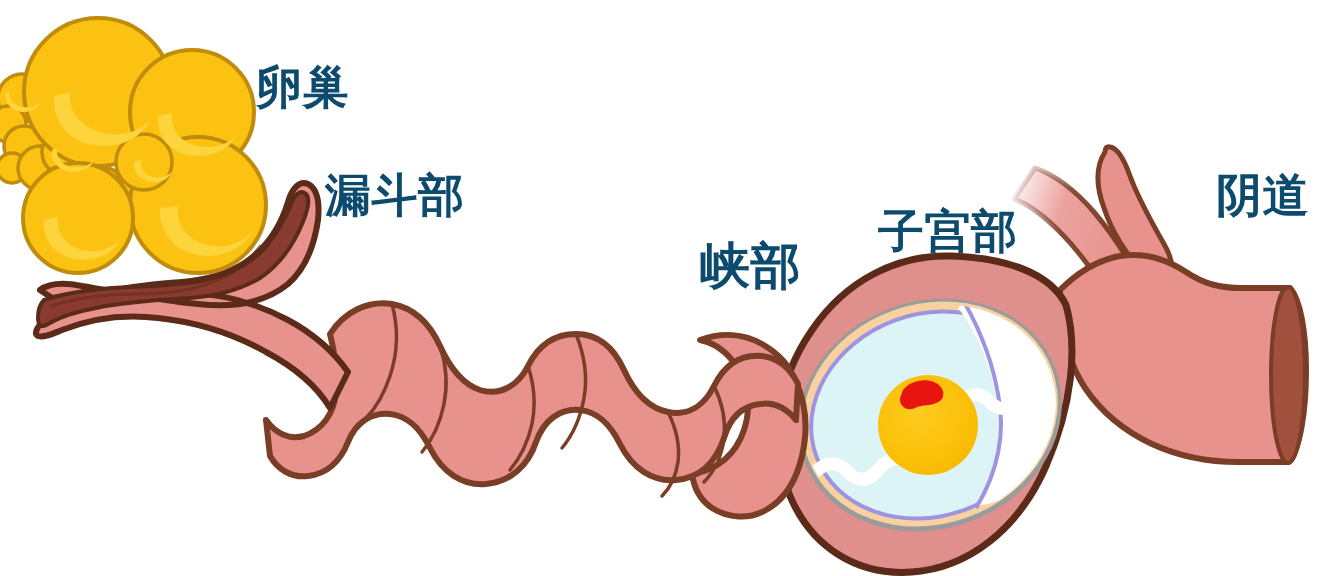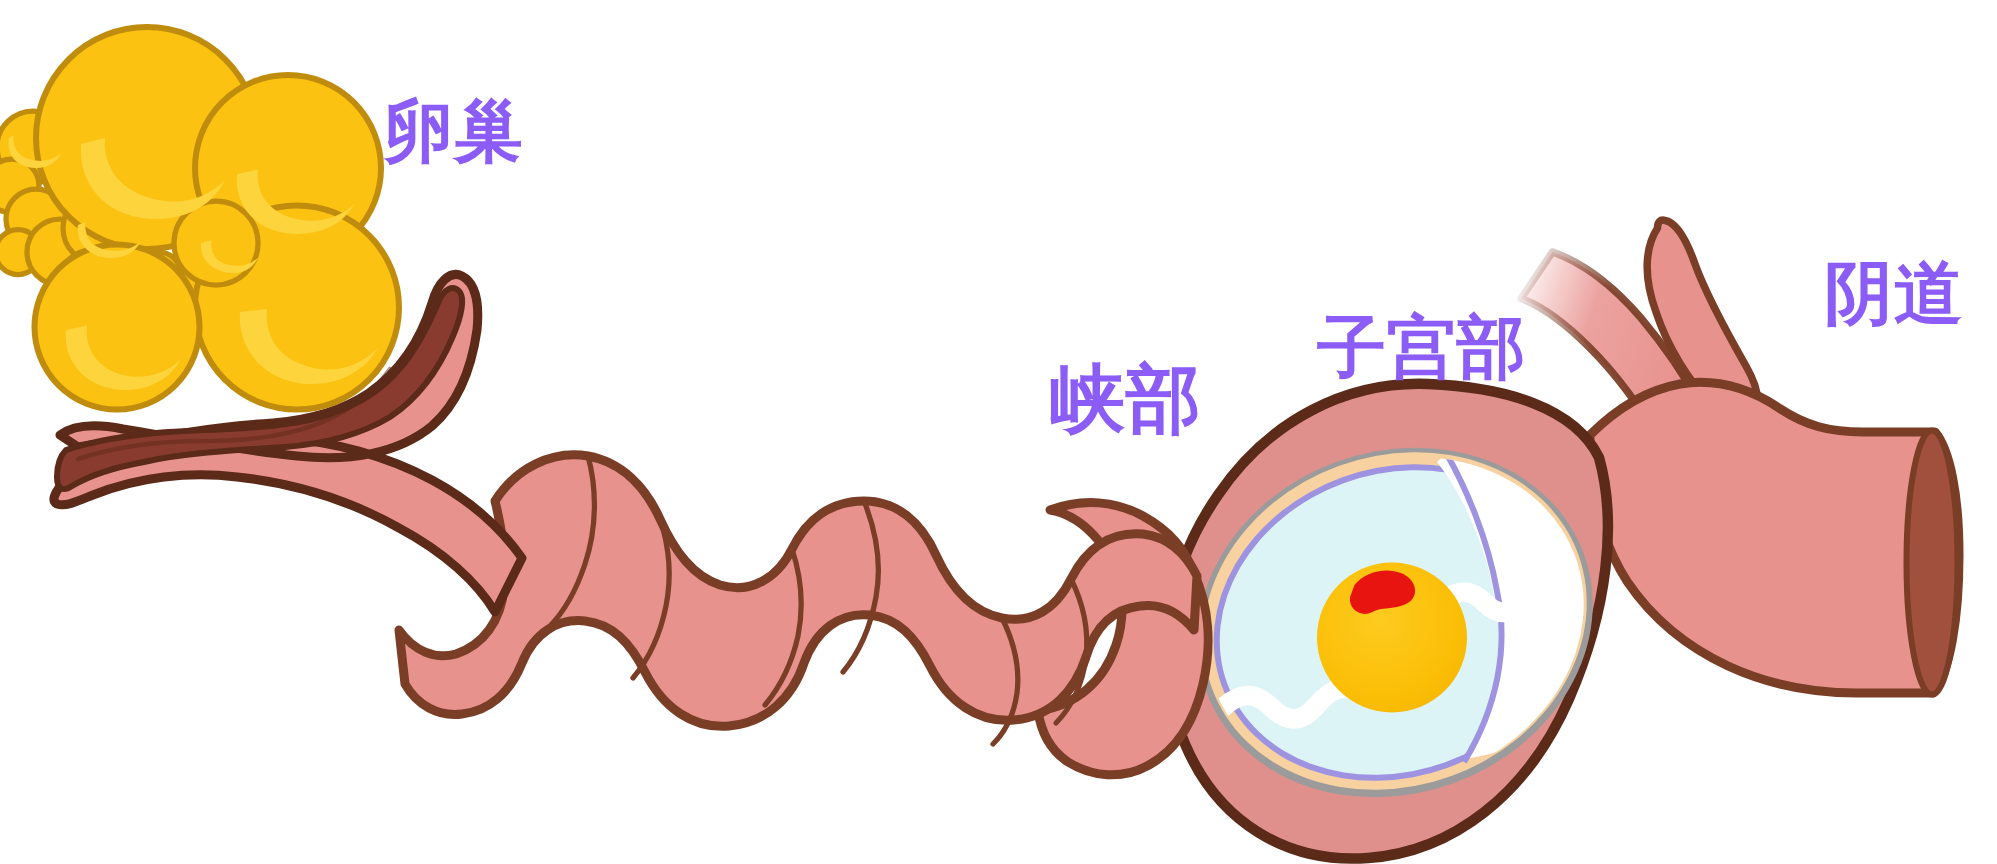--- a/index.html
+++ b/index.html
@@ -23,21 +23,21 @@
     left: 0;
     top: 0;
     width: 1331px;
     height: 576px;
     display: block;
   }
   .anno-label {
     position: absolute;
     font-family: "DejaVu Sans", "Liberation Sans", sans-serif;
     font-weight: 700;
-    color: #8b5cf6;
+    color: #0c4a6e;
     white-space: nowrap;
     line-height: 1;
     letter-spacing: 0.5px;
   }
 </style>
 </head>
 <body>
 
 <div id="stage">
 
@@ -211,20 +211,21 @@
                  C 112 248 100 252 88 251 C 68 249 56 235 58 217 Z"></path>
         <path d="M 6 92 C 4 104 12 112 24 112 C 32 112 38 108 41 102 C 36 106 30 108 24 107 C 14 106 8 100 9 90 Z"></path>
         <path d="M 52 150 C 50 162 60 172 74 172 C 83 172 90 168 94 161 C 88 166 81 168 74 167 C 62 166 56 159 57 148 Z"></path>
         <path d="M 134 162 C 133 174 143 182 156 182 C 163 182 169 178 172 172 C 167 176 161 178 155 177 C 145 176 140 170 141 160 Z"></path>
       </g>
     </g>
   </svg>
 
   <div class="anno-label" style="left:256px; top:64px; font-size:46px;">卵巢</div>
 
+  <div class="anno-label" style="left:325px; top:172px; font-size:46px;">漏斗部</div>
 
 
   <div class="anno-label" style="left:700px; top:241px; font-size:50px;">峡部</div>
 
   <div class="anno-label" style="left:878px; top:208px; font-size:46px;">子宫部</div>
 
   <div class="anno-label" style="left:1216px; top:172px; font-size:46px;text-align:right;">阴道</div>
 
 </div>
 

